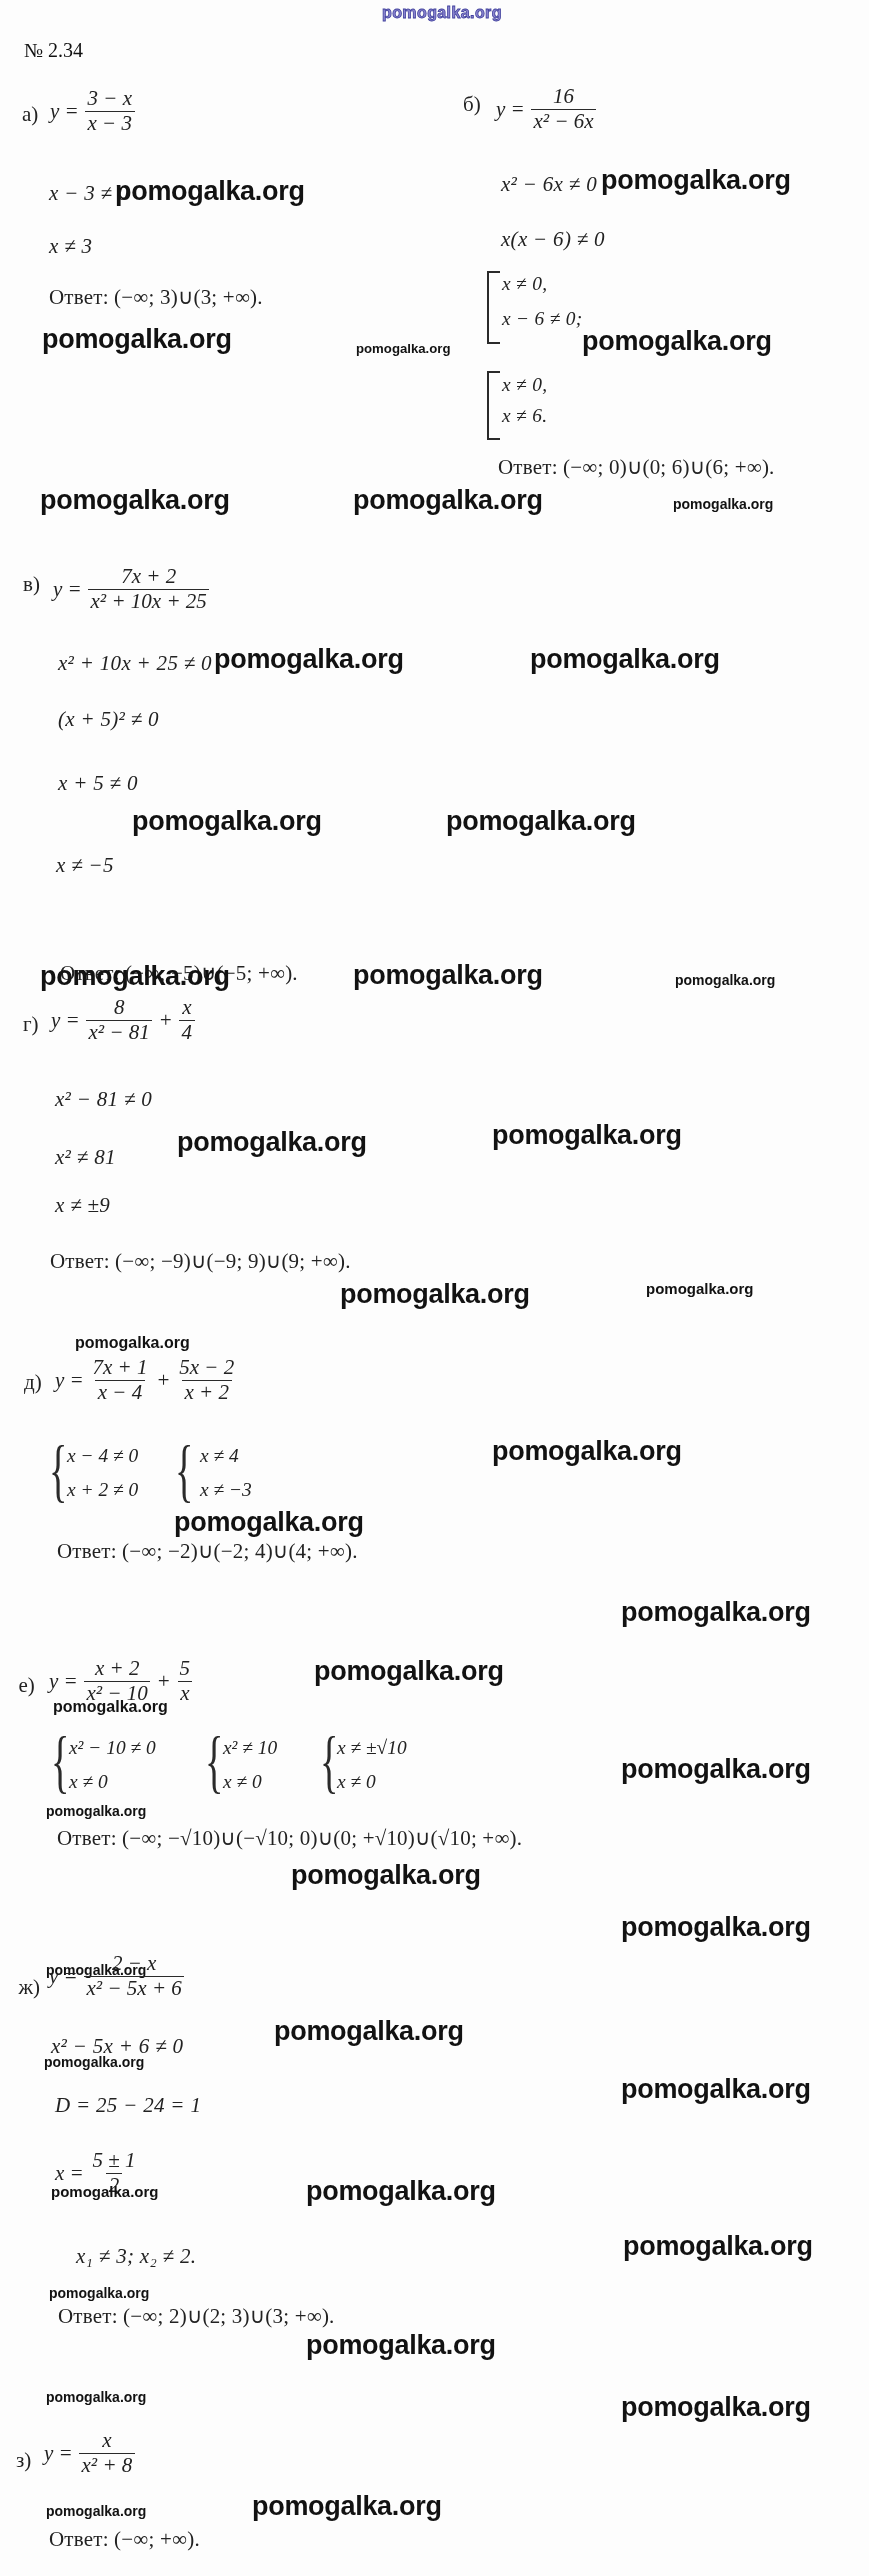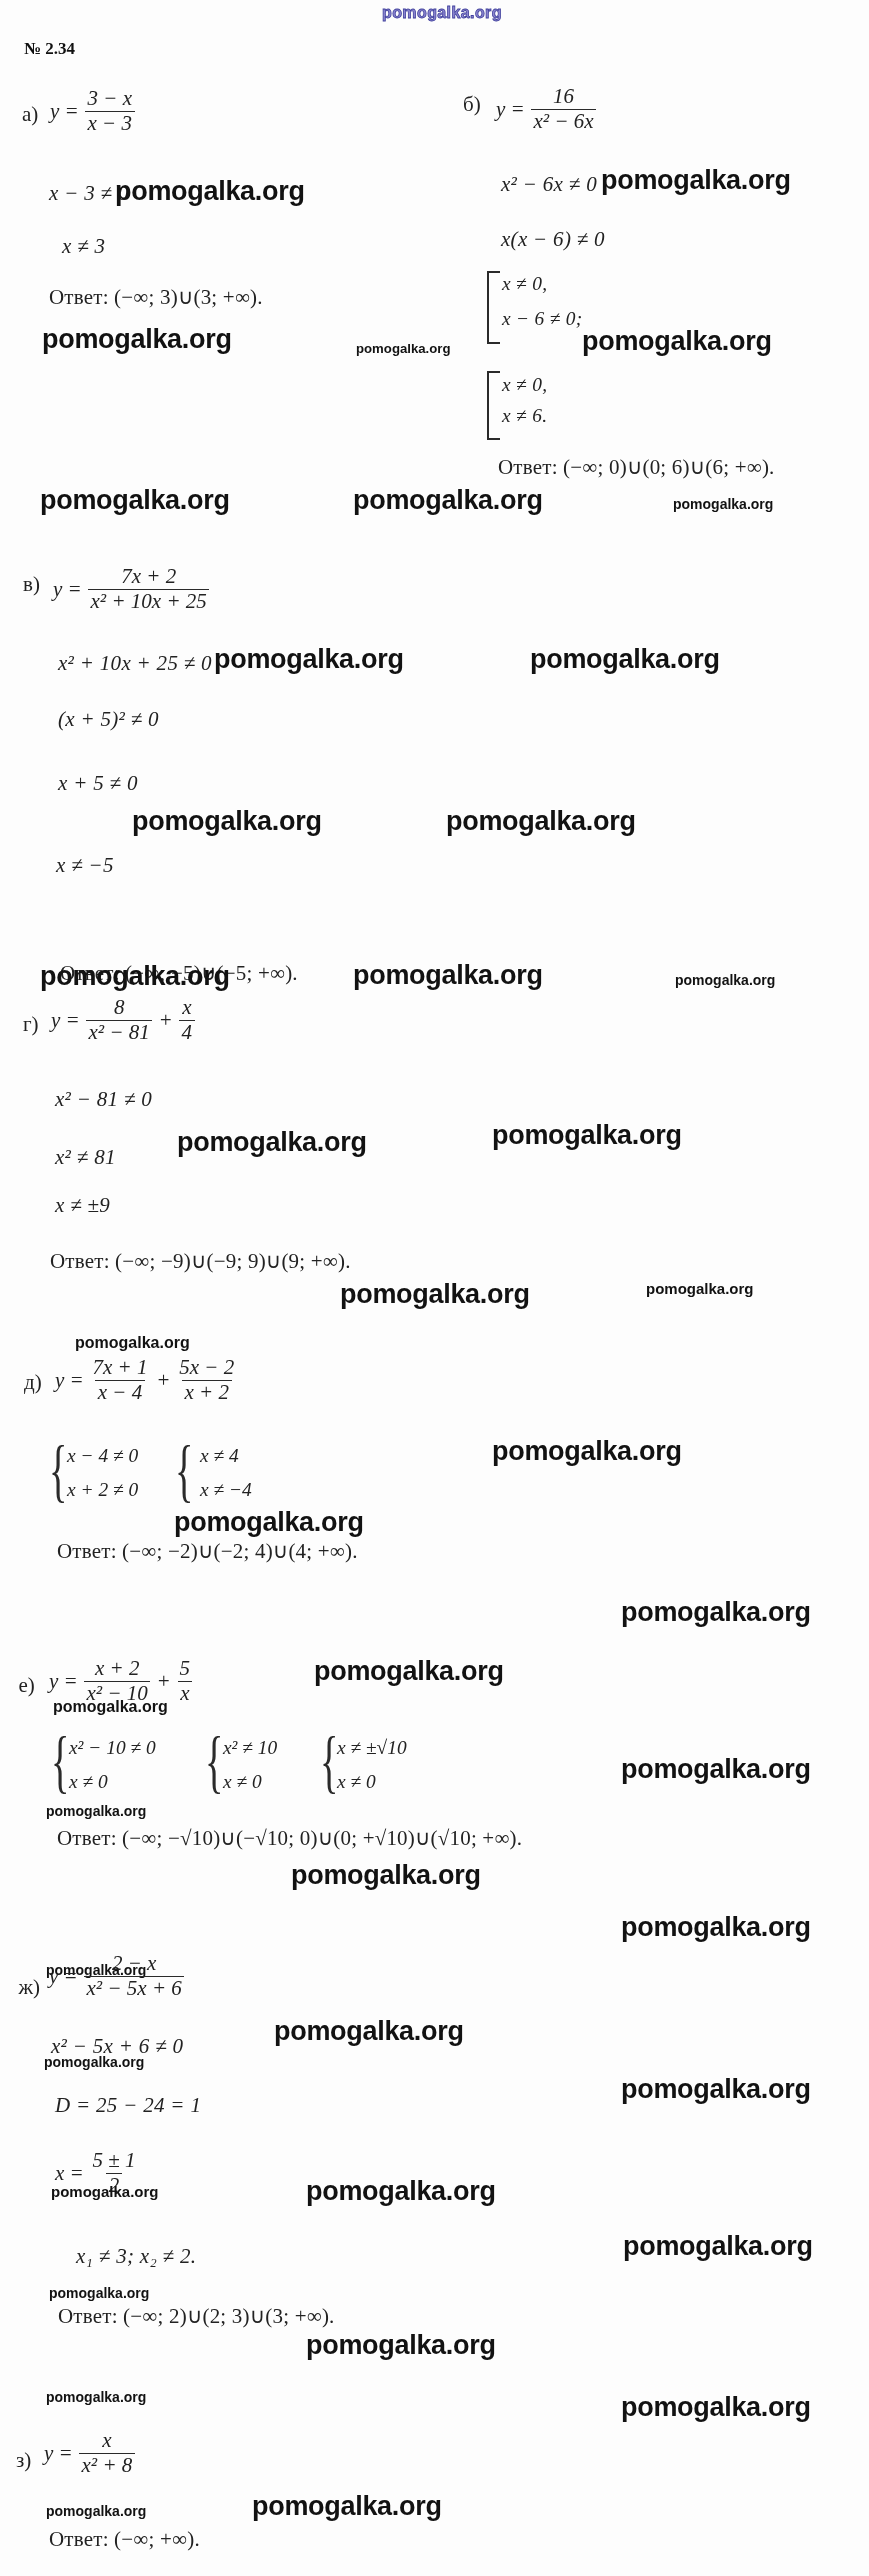--- a/index.html
+++ b/index.html
@@ -1,21 +1,21 @@
 <!DOCTYPE html>
 <html style="font-size:14px"><head>
 <meta charset="utf-8">
 <style>
   html,body{margin:0;padding:0}
   body{
     position:relative;width:870px;height:2576px;background:#fdfdfd;
     color:#1c1c1c;font-family:"Liberation Serif",serif;overflow:hidden;
   }
   .abs{position:absolute;white-space:nowrap}
-  .title{font-weight:700;font-size:17px;color:#111}
+  .title{font-weight:400;font-size:20px;color:#111}
   .lbl{font-size:21px;color:#222}
   .math{font-style:italic;font-size:21px;letter-spacing:0.3px;color:#222}
   .ans{font-size:21px;color:#222;letter-spacing:0.2px}
   .mrow{display:flex;align-items:center;gap:6.2px;font-style:italic;font-size:21px;color:#222}
   .frac{display:inline-flex;flex-direction:column;align-items:center;line-height:1.12}
   .num{padding:0 2.6px}
   .den{border-top:1.3px solid #2a2a2a;padding:0 2.6px}
   .wmB{font-family:"Liberation Sans",sans-serif;font-weight:700;font-size:27px;
        color:#121212;letter-spacing:-0.3px;line-height:1}
   .wmS{font-family:"Liberation Sans",sans-serif;font-weight:700;font-size:14px;
@@ -37,21 +37,21 @@
 <div class="abs lbl" style="left:22px;top:102px">а)</div>
 <div class="abs mrow" style="left:50px;top:87px">
   <span>y =</span>
   <span class="frac">
     <span class="num">3 − x</span>
     <span class="den">x − 3</span>
   </span>
 </div>
 <div class="abs math" style="left:49px;top:181px">x − 3 ≠ 0</div>
 <div class="abs wmB" style="left:115px;top:178px">pomogalka.org</div>
-<div class="abs math" style="left:62px;top:234px">x ≠ 3</div>
+<div class="abs math" style="left:49px;top:234px">x ≠ 3</div>
 <div class="abs ans" style="left:49px;top:285px">Ответ: (−∞; 3)∪(3; +∞).</div>
 <div class="abs wmB" style="left:42px;top:326px">pomogalka.org</div>
 <div class="abs wmS" style="left:356px;top:342px;font-size:13.2px">pomogalka.org</div>
 
 <div class="abs lbl" style="left:463px;top:92px">б)</div>
 <div class="abs mrow" style="left:496px;top:85px">
   <span>y =</span>
   <span class="frac">
     <span class="num">16</span>
     <span class="den">x² − 6x</span>
@@ -132,21 +132,21 @@
   </span>
 </div>
 <div class="abs brace" style="left:49px;top:1439px">{</div>
 <div class="abs" style="left:67px;top:1439px">
   <div class="sys">x − 4 ≠ 0</div>
   <div class="sys">x + 2 ≠ 0</div>
 </div>
 <div class="abs brace" style="left:175px;top:1439px">{</div>
 <div class="abs" style="left:200px;top:1439px">
   <div class="sys">x ≠ 4</div>
-  <div class="sys">x ≠ −4</div>
+  <div class="sys">x ≠ −3</div>
 </div>
 <div class="abs wmB" style="left:492px;top:1438px">pomogalka.org</div>
 <div class="abs wmB" style="left:174px;top:1509px">pomogalka.org</div>
 <div class="abs ans" style="left:57px;top:1539px">Ответ: (−∞; −2)∪(−2; 4)∪(4; +∞).</div>
 
 <div class="abs wmB" style="left:621px;top:1599px">pomogalka.org</div>
 
 <div class="abs lbl" style="left:18.5px;top:1673px">е)</div>
 <div class="abs mrow" style="left:49px;top:1657px">
   <span>y =</span>

